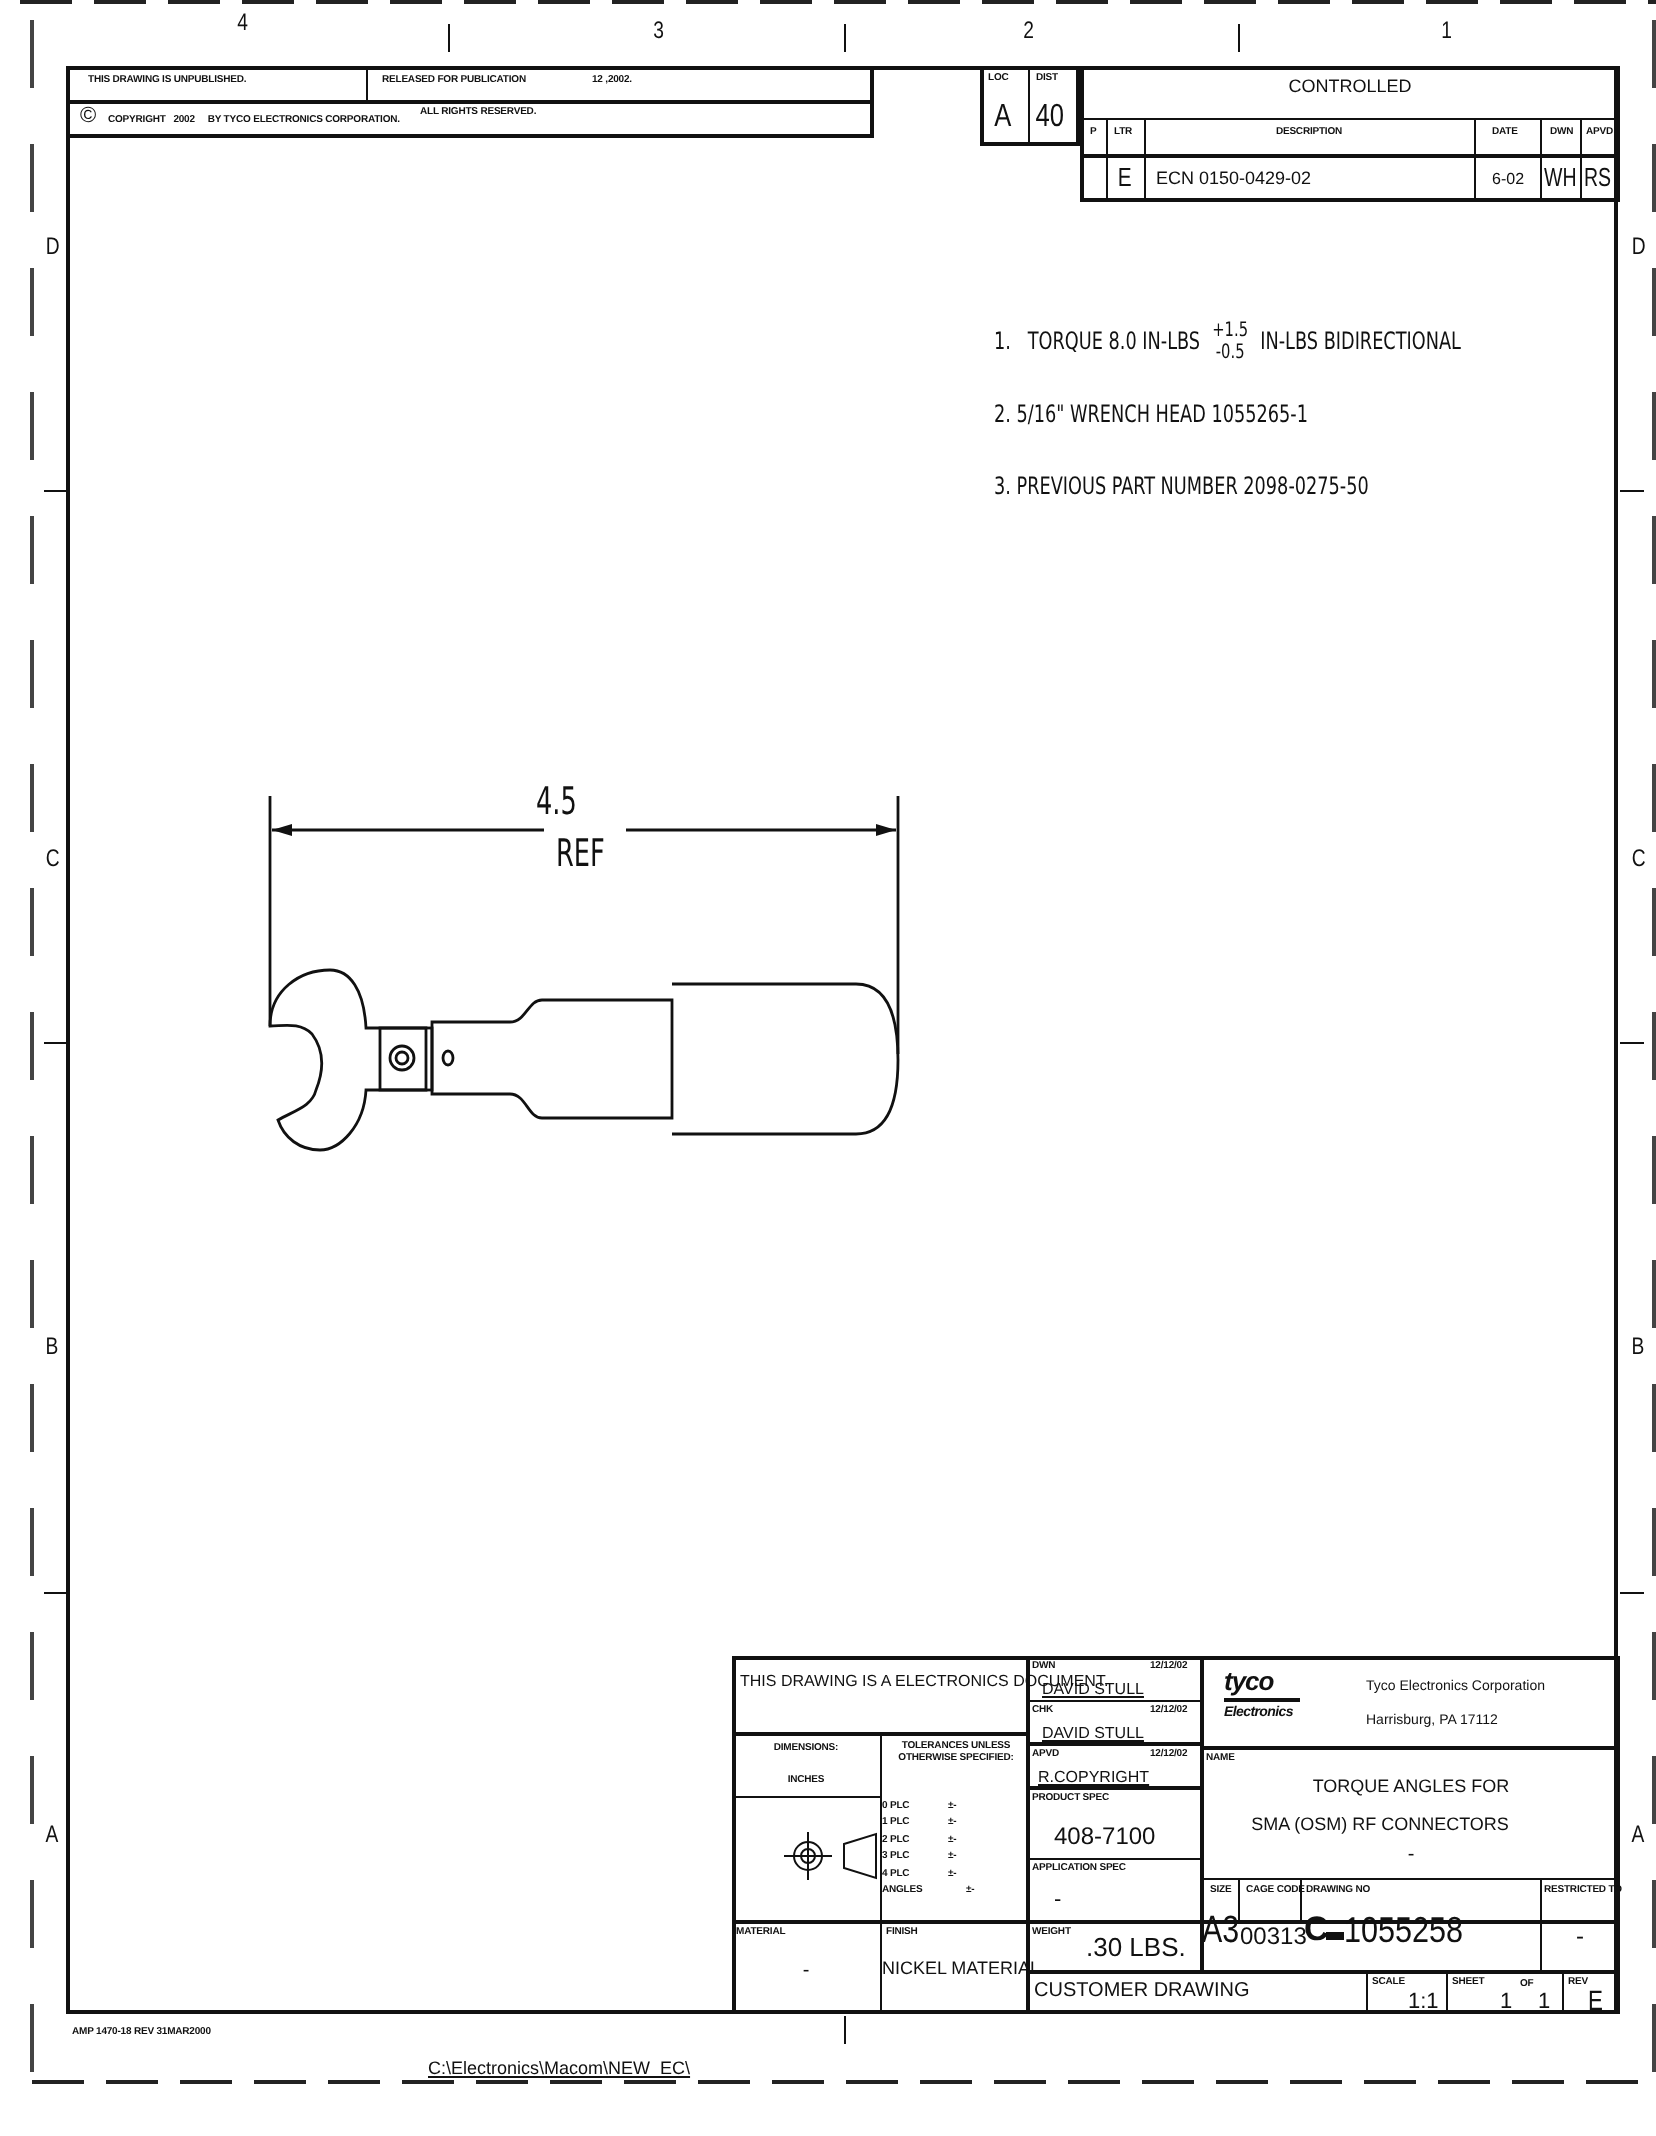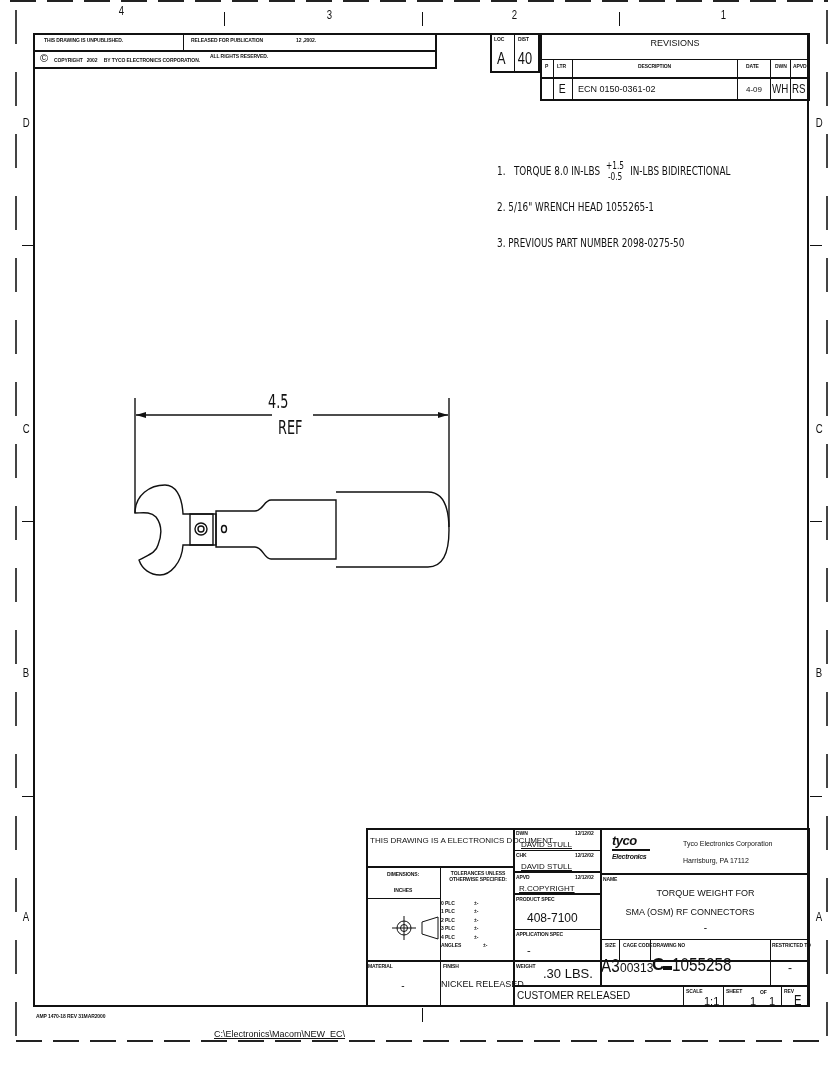--- a/index.html
+++ b/index.html
@@ -66,40 +66,40 @@
 <div class="abs tiny" style="left:210px; top:54px;">ALL RIGHTS RESERVED.</div>
 
 <div class="box thick" style="left:490px; top:33px; width:50px; height:40px;"></div>
 <div class="abs" style="left:514px; top:33px; width:1px; height:40px; background:#111;"></div>
 <div class="abs tiny" style="left:494px; top:37px;">LOC</div>
 <div class="abs" style="left:496px; top:50px; font-size:16px; transform:scaleX(0.8);">A</div>
 <div class="abs tiny" style="left:518px; top:37px;">DIST</div>
 <div class="abs" style="left:516px; top:50px; font-size:16px; transform:scaleX(0.8);">40</div>
 
 <div class="box thick" style="left:540px; top:33px; width:270px; height:68px;"></div>
-<div class="abs sm" style="left:540px; top:38px; width:270px; text-align:center; font-size:9px;">REVISIONS</div>
+<div class="abs sm" style="left:540px; top:38px; width:270px; text-align:center; font-size:9px;">CONTROLLED</div>
 <div class="abs" style="left:540px; top:59px; width:270px; height:1px; background:#111;"></div>
 <div class="abs" style="left:540px; top:77px; width:270px; height:2px; background:#111;"></div>
 
 <div class="abs" style="left:553px; top:59px; width:1px; height:42px; background:#111;"></div>
 <div class="abs" style="left:572px; top:59px; width:1px; height:42px; background:#111;"></div>
 <div class="abs" style="left:737px; top:59px; width:1px; height:42px; background:#111;"></div>
 <div class="abs" style="left:770px; top:59px; width:1px; height:42px; background:#111;"></div>
 <div class="abs" style="left:790px; top:59px; width:1px; height:42px; background:#111;"></div>
 
 <div class="abs tiny" style="left:545px; top:64px;">P</div>
 <div class="abs tiny" style="left:557px; top:64px;">LTR</div>
 <div class="abs tiny" style="left:572px; top:64px; width:165px; text-align:center;">DESCRIPTION</div>
 <div class="abs tiny" style="left:746px; top:64px;">DATE</div>
 <div class="abs tiny" style="left:775px; top:64px;">DWN</div>
 <div class="abs tiny" style="left:793px; top:64px;">APVD</div>
 
 <div class="abs" style="left:558px; top:81px; font-size:13px; transform:scaleX(0.8);">E</div>
-<div class="abs" style="left:578px; top:84px; font-size:9px;">ECN 0150-0361-02</div>
-<div class="abs" style="left:746px; top:85px; font-size:8px;">4-09</div>
+<div class="abs" style="left:578px; top:84px; font-size:9px;">ECN 0150-0429-02</div>
+<div class="abs" style="left:746px; top:85px; font-size:8px;">6-02</div>
 <div class="abs" style="left:772px; top:81px; font-size:13px; transform:scaleX(0.75); transform-origin:left;">WH</div>
 <div class="abs" style="left:792px; top:81px; font-size:13px; transform:scaleX(0.75); transform-origin:left;">RS</div>
 
 <div class="abs cad" style="left:497px; top:160px; font-size:12px; white-space:nowrap; transform:scaleX(0.82); transform-origin:left;">
   <span>1.</span>&nbsp;&nbsp;
   <span>TORQUE 8.0 IN-LBS</span>
   <span style="display:inline-block; vertical-align:middle; font-size:10px; line-height:11px; text-align:center; margin:0 4px;">
     <span style="display:block;">+1.5</span>
     <span style="display:block;">-0.5</span>
   </span>
@@ -172,21 +172,21 @@
   <div class="tiny" style="height:8.4px; position:relative;"><span>1 PLC</span><span style="position:absolute; left:33px;">±-</span></div>
   <div class="tiny" style="height:8.4px; position:relative;"><span>2 PLC</span><span style="position:absolute; left:33px;">±-</span></div>
   <div class="tiny" style="height:8.4px; position:relative;"><span>3 PLC</span><span style="position:absolute; left:33px;">±-</span></div>
   <div class="tiny" style="height:8.4px; position:relative;"><span>4 PLC</span><span style="position:absolute; left:33px;">±-</span></div>
   <div class="tiny" style="height:8.4px; position:relative;"><span>ANGLES</span><span style="position:absolute; left:42px;">±-</span></div>
 </div>
 
 <div class="abs tiny" style="left:368px; top:964px;">MATERIAL</div>
 <div class="abs" style="left:366px; top:980px; width:74px; text-align:center; font-size:10px;">-</div>
 <div class="abs tiny" style="left:443px; top:964px;">FINISH</div>
-<div class="abs" style="left:441px; top:979px; width:72px; text-align:center; font-size:9px; white-space:nowrap;">NICKEL RELEASED</div>
+<div class="abs" style="left:441px; top:979px; width:72px; text-align:center; font-size:9px; white-space:nowrap;">NICKEL MATERIAL</div>
 
 <div class="abs" style="left:514px; top:850px; width:87px; height:1px; background:#111;"></div>
 <div class="abs" style="left:514px; top:871px; width:87px; height:2px; background:#111;"></div>
 <div class="abs" style="left:514px; top:893px; width:87px; height:2px; background:#111;"></div>
 <div class="abs" style="left:514px; top:929px; width:87px; height:1px; background:#111;"></div>
 <div class="abs" style="left:514px; top:960px; width:296px; height:2px; background:#111;"></div>
 <div class="abs" style="left:514px; top:985px; width:296px; height:2px; background:#111;"></div>
 <div class="abs" style="left:600px; top:828px; width:2px; height:157px; background:#111;"></div>
 
 <div class="abs tiny" style="left:516px; top:831px;">DWN</div>
@@ -197,41 +197,41 @@
 <div class="abs" style="left:521px; top:862px; font-size:8px; text-decoration:underline;">DAVID STULL</div>
 <div class="abs tiny" style="left:516px; top:875px;">APVD</div>
 <div class="abs tiny" style="left:575px; top:875px;">12/12/02</div>
 <div class="abs" style="left:519px; top:884px; font-size:8px; text-decoration:underline;">R.COPYRIGHT</div>
 <div class="abs tiny" style="left:516px; top:897px;">PRODUCT SPEC</div>
 <div class="abs" style="left:527px; top:911px; font-size:12px;">408-7100</div>
 <div class="abs tiny" style="left:516px; top:932px;">APPLICATION SPEC</div>
 <div class="abs" style="left:527px; top:944px; font-size:11px;">-</div>
 <div class="abs tiny" style="left:516px; top:964px;">WEIGHT</div>
 <div class="abs" style="left:543px; top:966px; font-size:13px;">.30 LBS.</div>
-<div class="abs" style="left:517px; top:990px; font-size:10px;">CUSTOMER RELEASED</div>
+<div class="abs" style="left:517px; top:990px; font-size:10px;">CUSTOMER DRAWING</div>
 
 <div class="abs" style="left:601px; top:873px; width:209px; height:2px; background:#111;"></div>
 <div class="abs" style="left:601px; top:939px; width:209px; height:1px; background:#111;"></div>
 <div class="abs" style="left:619px; top:939px; width:1px; height:22px; background:#111;"></div>
 <div class="abs" style="left:650px; top:939px; width:1px; height:22px; background:#111;"></div>
 <div class="abs" style="left:770px; top:939px; width:1px; height:48px; background:#111;"></div>
 <div class="abs" style="left:683px; top:986px; width:1px; height:21px; background:#111;"></div>
 <div class="abs" style="left:723px; top:986px; width:1px; height:21px; background:#111;"></div>
 <div class="abs" style="left:781px; top:986px; width:1px; height:21px; background:#111;"></div>
 
 <div class="abs" style="left:612px; top:834px;">
   <div style="font-size:13px; font-weight:bold; font-style:italic; line-height:13px; letter-spacing:-0.5px;">tyco</div>
   <div style="width:38px; height:1.5px; background:#111; margin:2px 0 2px 0;"></div>
   <div style="font-size:7px; font-weight:bold; font-style:italic; letter-spacing:-0.3px;">Electronics</div>
 </div>
 <div class="abs" style="left:683px; top:840px; font-size:7px;">Tyco Electronics Corporation</div>
 <div class="abs" style="left:683px; top:857px; font-size:7px;">Harrisburg, PA  17112</div>
 
 <div class="abs tiny" style="left:603px; top:877px;">NAME</div>
-<div class="abs" style="left:601px; top:888px; width:209px; text-align:center; font-size:9px;">TORQUE WEIGHT FOR</div>
+<div class="abs" style="left:601px; top:888px; width:209px; text-align:center; font-size:9px;">TORQUE ANGLES FOR</div>
 <div class="abs" style="left:601px; top:907px; width:178px; text-align:center; font-size:9px;">SMA (OSM) RF CONNECTORS</div>
 <div class="abs" style="left:601px; top:922px; width:209px; text-align:center; font-size:10px;">-</div>
 
 <div class="abs tiny" style="left:605px; top:943px;">SIZE</div>
 <div class="abs" style="left:601px; top:955px; font-size:19px; transform:scaleX(0.8); transform-origin:left;">A3</div>
 <div class="abs tiny" style="left:623px; top:943px;">CAGE CODE</div>
 <div class="abs" style="left:620px; top:961px; font-size:12px;">00313</div>
 <div class="abs tiny" style="left:653px; top:943px;">DRAWING NO</div>
 <div class="abs" style="left:652px; top:955px; font-size:17px; font-weight:bold;">C</div>
 <div class="abs" style="left:663px; top:966px; width:9px; height:4px; background:#111;"></div>

